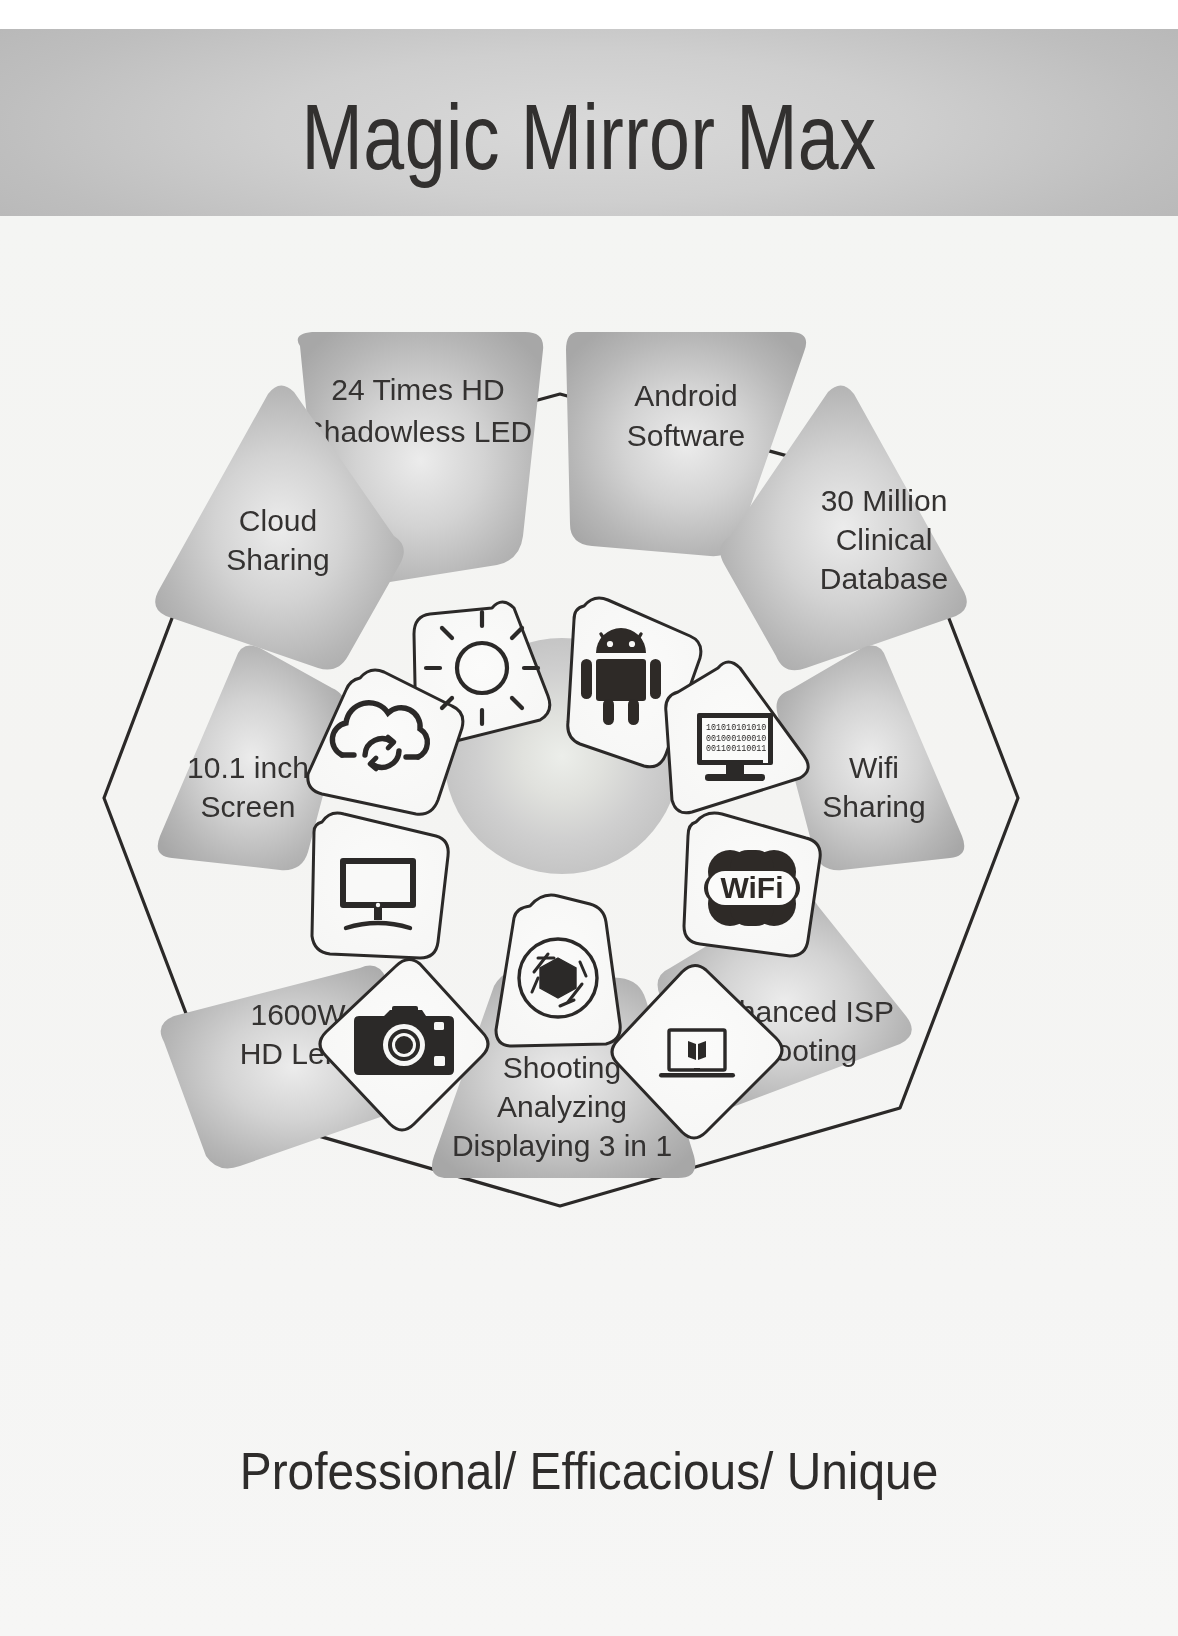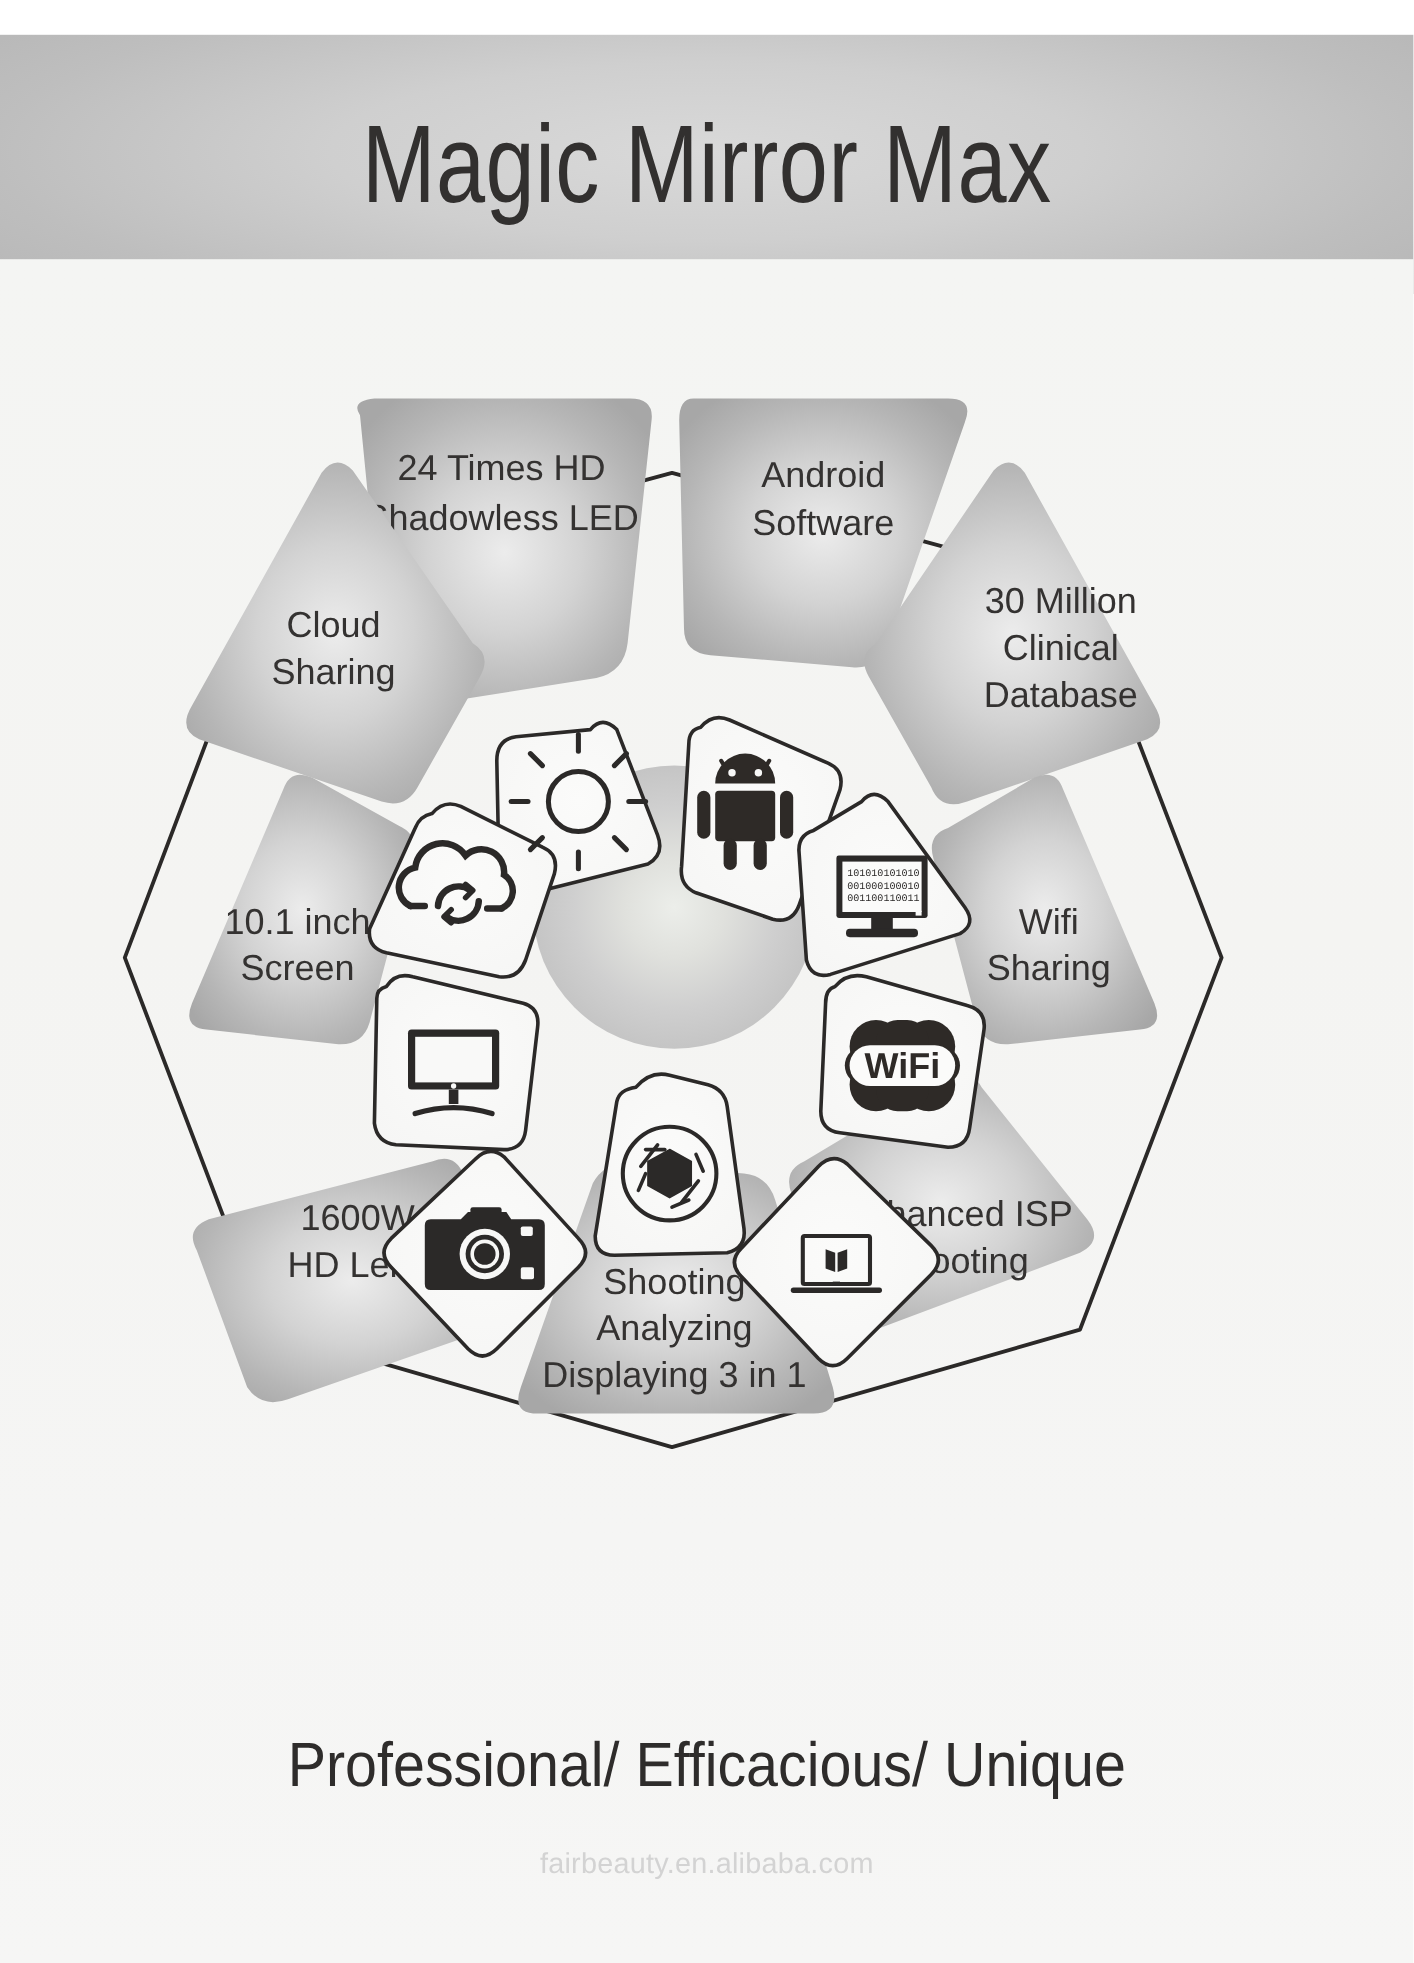--- a/index.html
+++ b/index.html
@@ -369,14 +369,13 @@
             <path d="M 6,-16 L 12,-11 L 6,-5" stroke-width="4.6" stroke-linejoin="round"></path>
             <path d="M -6,16 L -12,11 L -6,5" stroke-width="4.6" stroke-linejoin="round"></path>
           </g>
         </g>
       </g>
 
     </svg>
   </div>
 
   <div id="tagline">Professional/  Efficacious/  Unique</div>
-  <div id="watermark">fairbeauty.en.alibaba.com</div>
 </div>
 
 </body></html>

